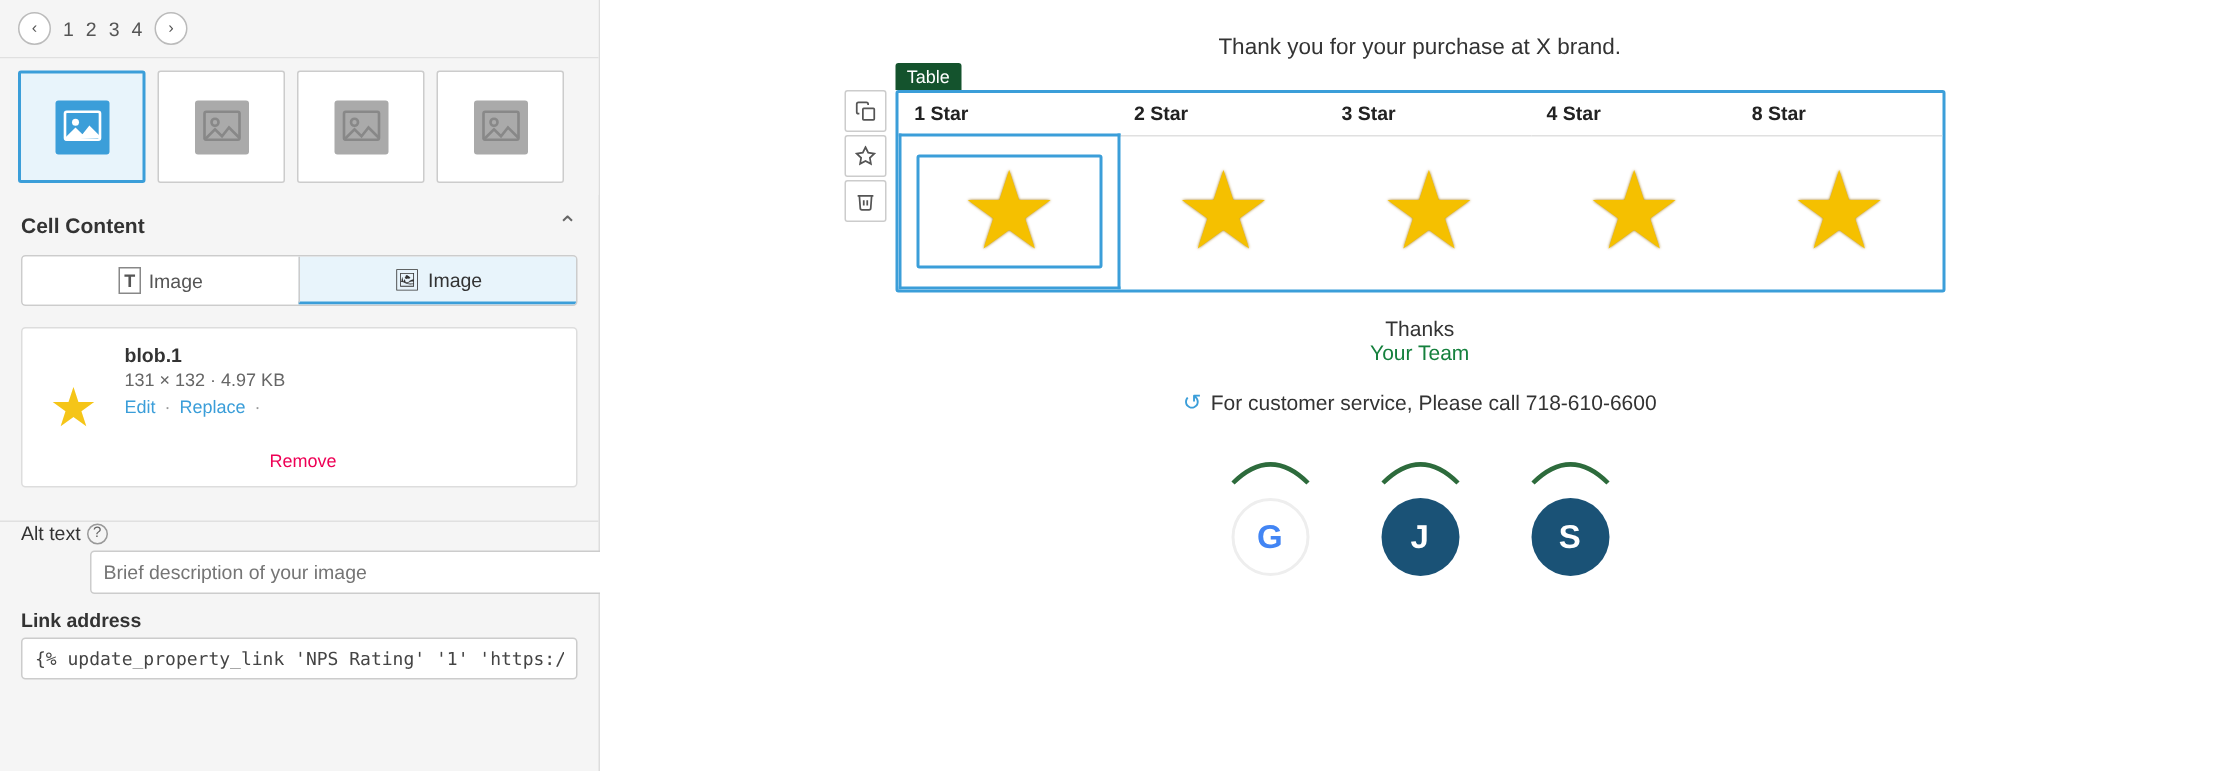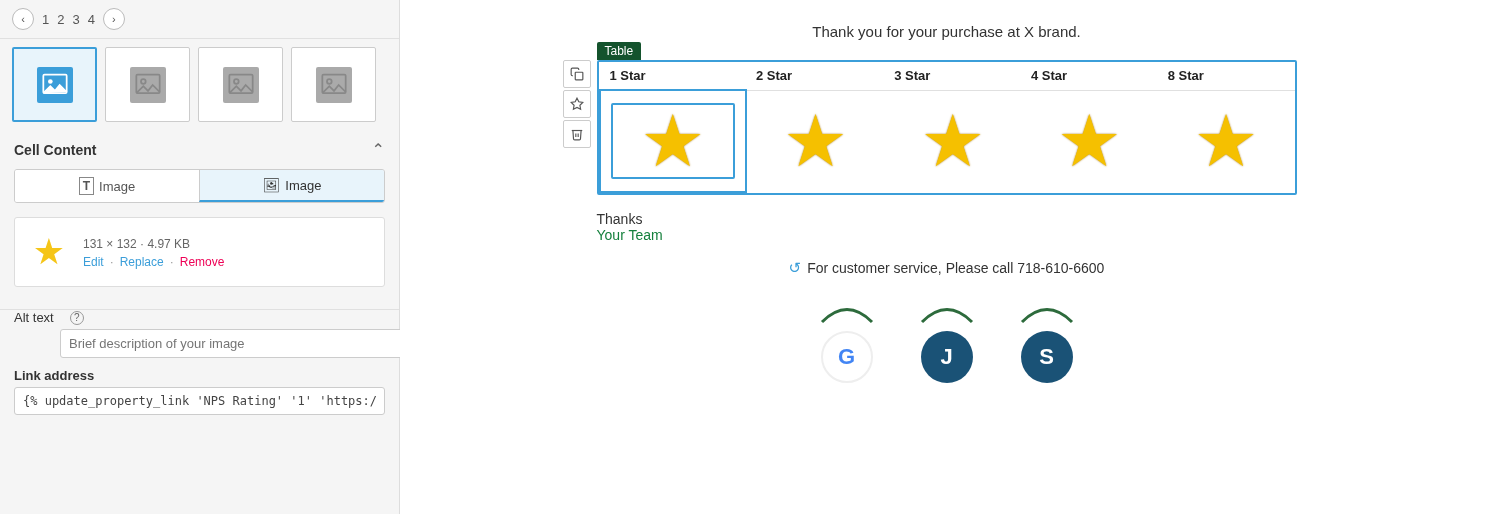--- a/index.html
+++ b/index.html
@@ -178,34 +178,35 @@
     .blob-actions a {
       color: #3b9ed9;
       text-decoration: none;
       cursor: pointer;
     }
     .blob-actions .sep {
       color: #999;
     }
     .blob-actions .remove {
       color: #e05;
+      margin-top: 36px;
     }
 
     
     .form-group {
       margin-bottom: 10px;
       padding: 0 14px;
     }
     .form-label {
       font-size: 13px;
       color: #333;
       margin-bottom: 4px;
       display: flex;
       align-items: center;
-      gap: 16px;
+      gap: 4px;
     }
     .form-label .help-icon {
       width: 14px; height: 14px;
       border: 1px solid #999;
       border-radius: 50%;
       font-size: 10px;
       display: inline-flex; align-items: center; justify-content: center;
       color: #666;
       cursor: pointer;
     }
@@ -422,20 +423,21 @@
         <span style="font-size:14px;">🖼</span>
         <span>Image</span>
       </button>
     </div>
 
     <div class="image-info-box">
       <div class="star-preview">
         <span class="star">★</span>
       </div>
       <div class="blob-details">
+        <div class="blob-name">blob.1</div>
         <div class="blob-size">
           <span>131 × 132</span>
           · <span>4.97 KB</span>
         </div>
         <div class="blob-actions">
           <a>Edit</a>
           <span class="sep">·</span>
           <a>Replace</a>
           <span class="sep">·</span>
           <a class="remove">Remove</a>
@@ -528,21 +530,21 @@
               <div class="star-cell">
                 <span class="star-large">★</span>
               </div>
             </td>
           </tr>
         </tbody>
       </table>
     </div>
   </div>
 
-  <div style="width:700px;">
+  <div style="width:700px;text-align:center;">
     <div style="font-size:14px;color:#333;">Thanks</div>
     <div style="font-size:14px;color:#15803d;margin-bottom:16px;">Your Team</div>
   </div>
 
   <div class="customer-service">
     <span class="cs-icon">↺</span>
     <span>For customer service, Please call 718-610-6600</span>
   </div>
 
   <div class="social-row">

